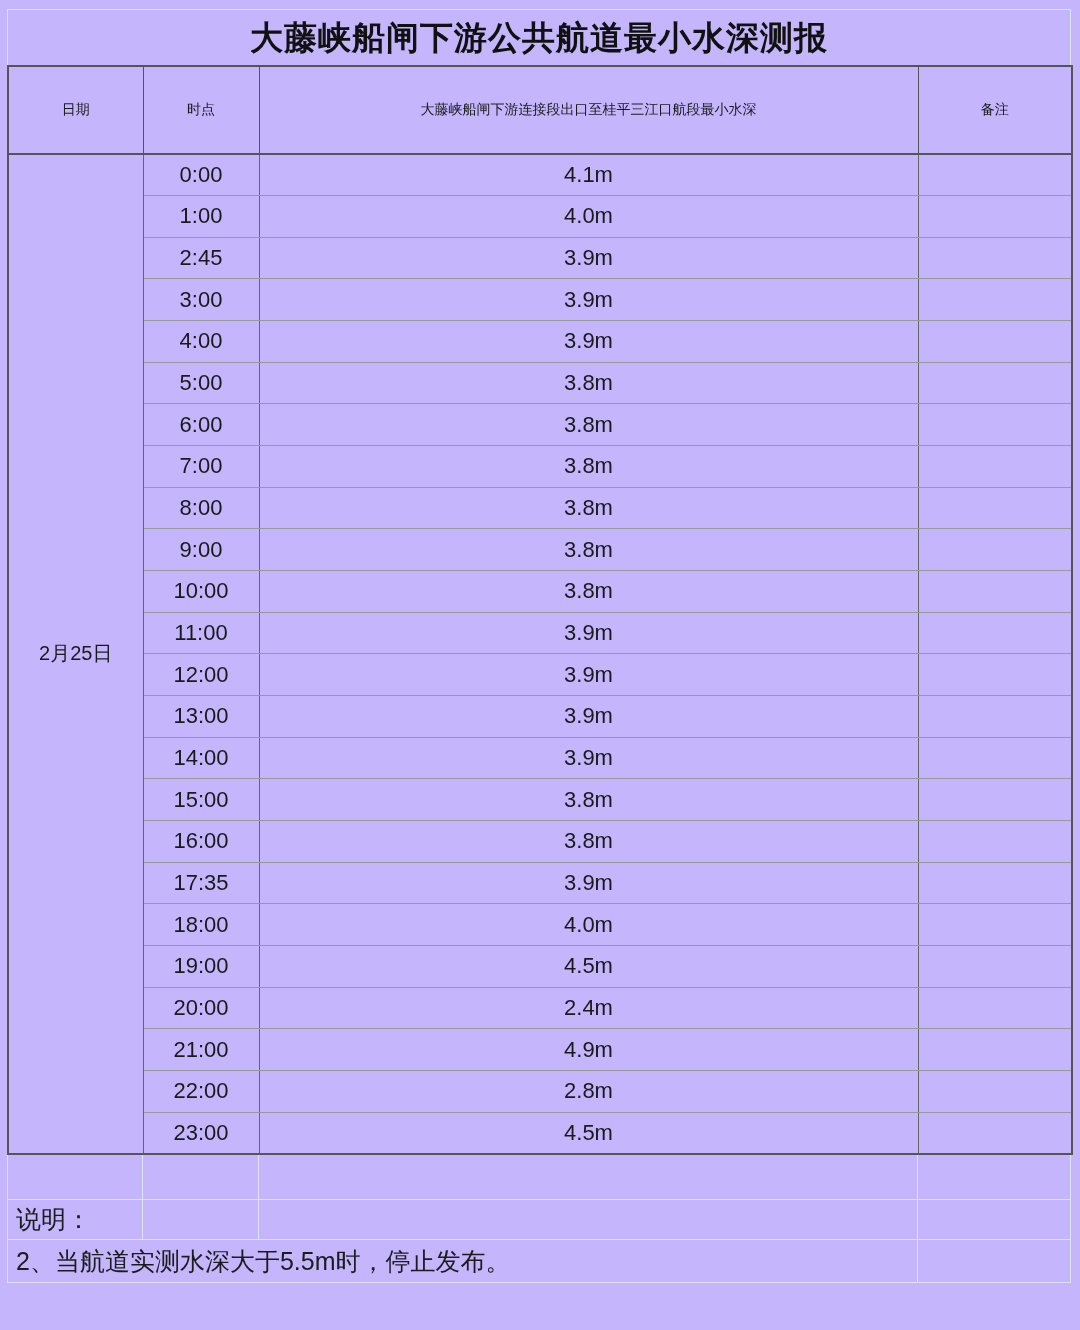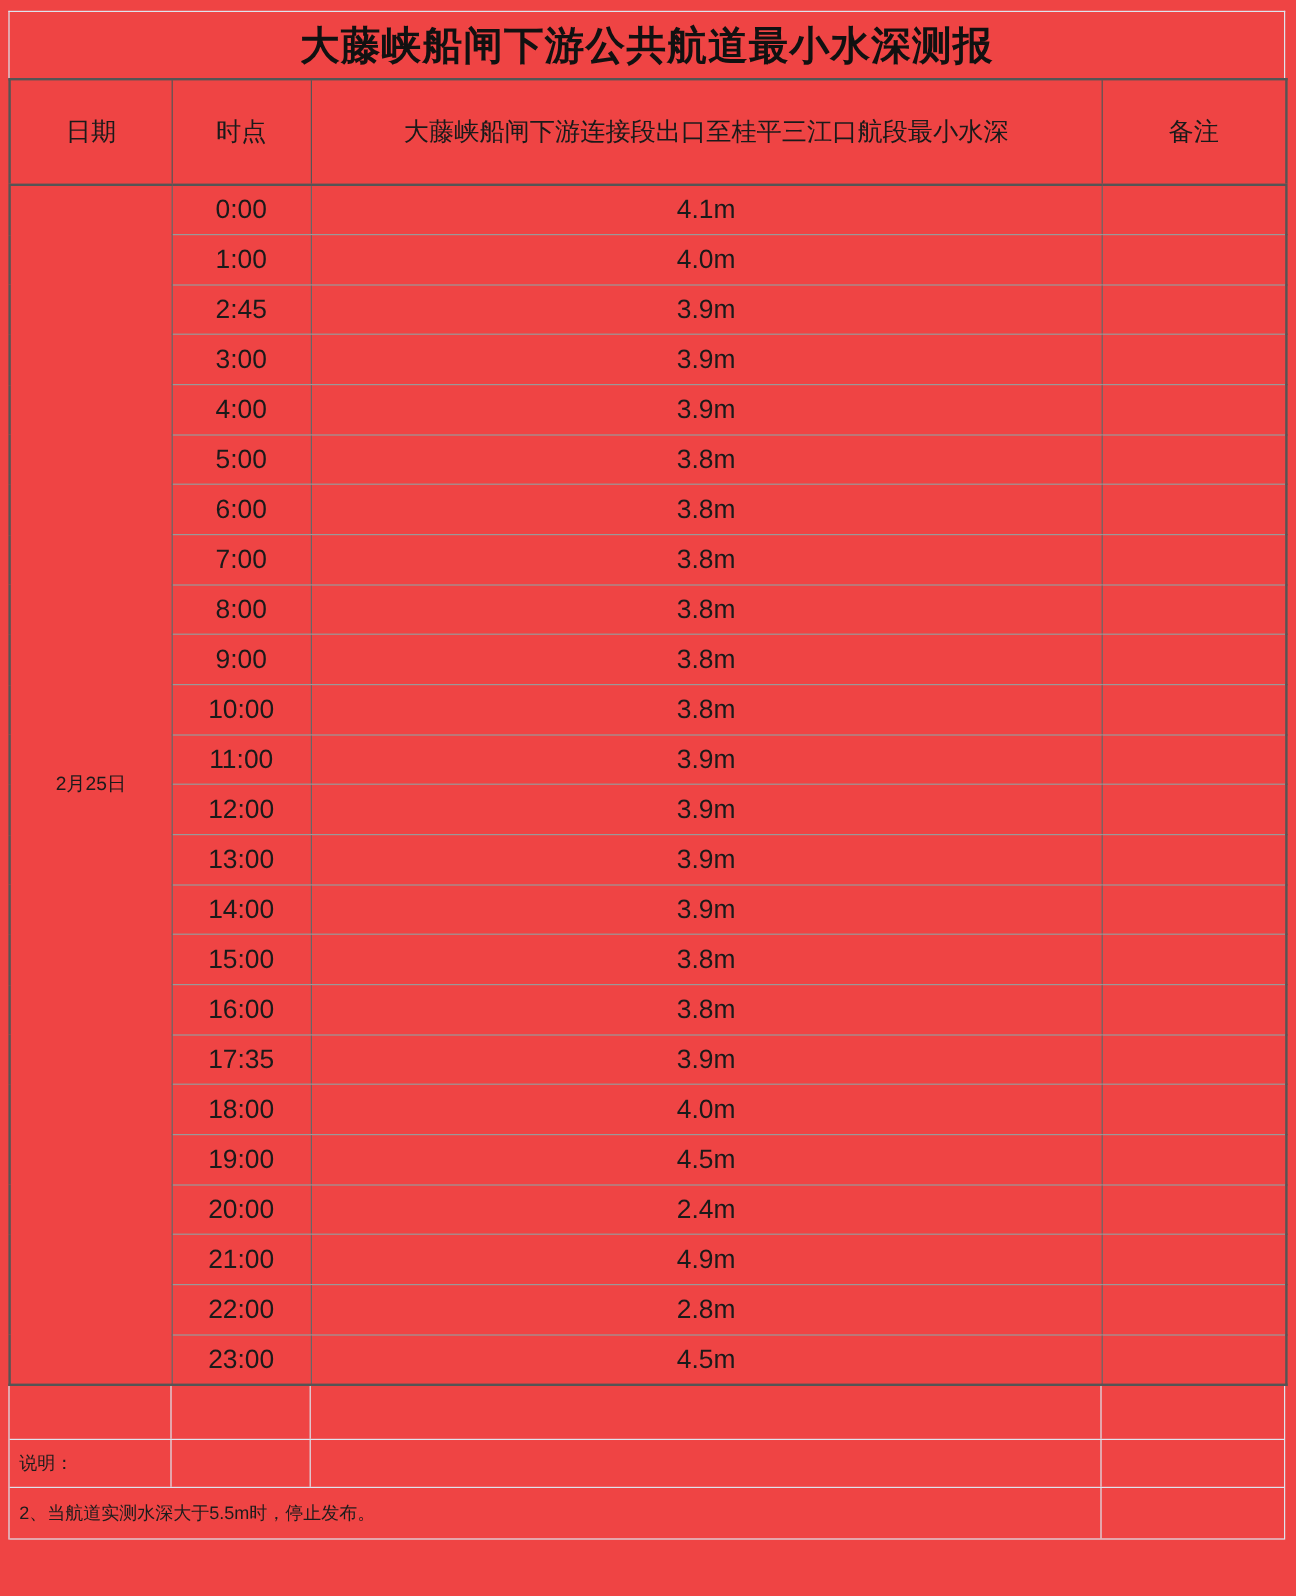--- a/index.html
+++ b/index.html
@@ -6,21 +6,21 @@
     margin: 0;
     padding: 0;
     background: #ffffff;
     font-family: "Liberation Sans", "DejaVu Sans", sans-serif;
     color: #1a1a1a;
   }
   .sheet {
     position: relative;
     width: 1080px;
     height: 1330px;
-    background: #ef4444;
+    background: #c4b5fd;
     overflow: hidden;
   }
   
   .title-box {
     position: absolute;
     left: 7px;
     top: 9px;
     width: 1062px;
     height: 56px;
     border-top: 1px solid #dde4ee;
@@ -39,21 +39,21 @@
     position: absolute;
     left: 7px;
     top: 65px;
     width: 1064px;
     border-collapse: collapse;
     table-layout: fixed;
     border: 2px solid #555555;
   }
   table.report th {
     height: 86px;
-    font-size: 21px;
+    font-size: 14px;
     font-weight: 400;
     text-align: center;
     vertical-align: middle;
     border: 1px solid #555555;
     border-bottom: 2px solid #555555;
     padding: 0;
   }
   table.report td {
     font-size: 22px;
     text-align: center;
@@ -61,21 +61,21 @@
     padding: 0;
     border-left: 1px solid #666666;
     border-right: 1px solid #666666;
     border-top: 1px solid #999999;
     border-bottom: 1px solid #999999;
   }
   table.report tbody tr {
     height: 41.66px;
   }
   table.report td.date-cell {
-    font-size: 16px;
+    font-size: 20px;
     border-top: none;
     border-bottom: none;
   }
   
   .notes {
     position: absolute;
     left: 7px;
     top: 1155px;
     width: 1064px;
     border-left: 1px solid #dde4ee;
@@ -84,21 +84,21 @@
   }
   .grid-row {
     display: flex;
     border-bottom: 1px solid #dde4ee;
     box-sizing: border-box;
   }
   .grid-row .cell {
     box-sizing: border-box;
     display: flex;
     align-items: center;
-    font-size: 15px;
+    font-size: 25px;
     color: #1c1c1c;
   }
   .cell.c1 { width: 135px; border-right: 1px solid #dde4ee; padding-left: 8px; }
   .cell.c2 { width: 116px; border-right: 1px solid #dde4ee; }
   .cell.c3 { width: 659px; border-right: 1px solid #dde4ee; }
   .cell.c4 { flex: 1; }
   .cell.full { width: 100%; padding-left: 8px; }
   .cell.wide { width: 910px; border-right: 1px solid #dde4ee; padding-left: 8px; text-align: right; }
   .row-blank { height: 45px; }
   .row-label { height: 40px; }

